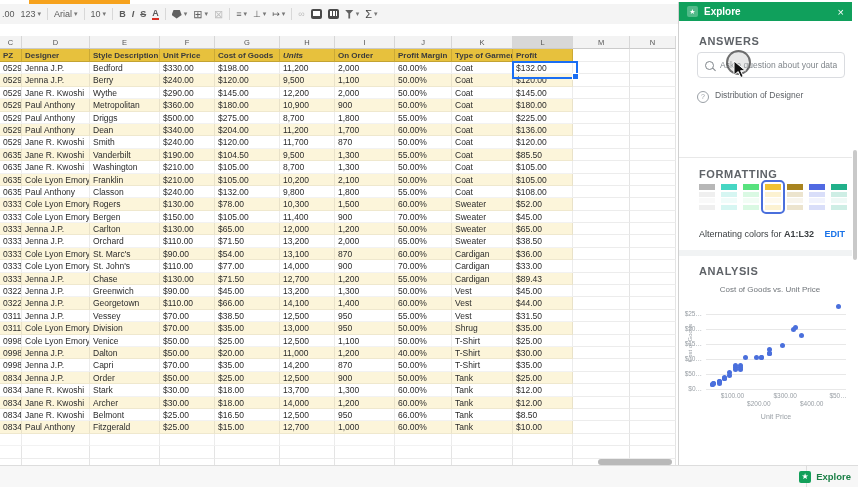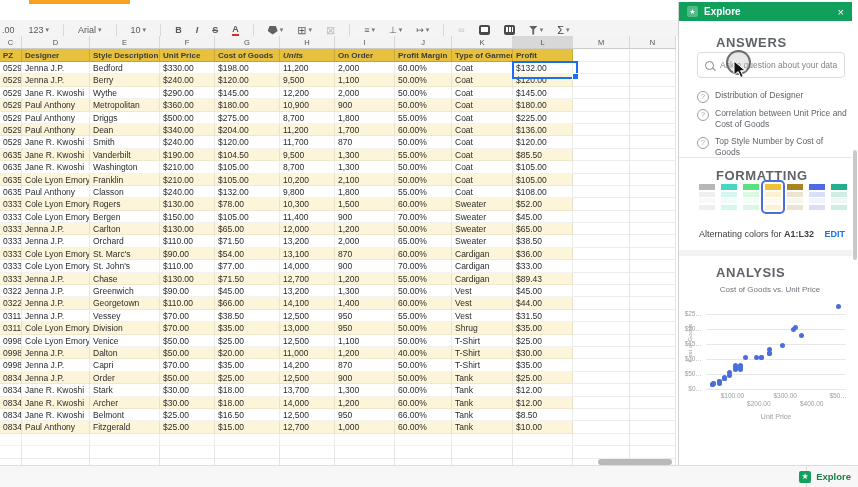--- a/index.html
+++ b/index.html
@@ -1,21 +1,21 @@
 <!DOCTYPE html>
 <html><head>
 <meta charset="utf-8">
 <style>
   html,body{margin:0;padding:0;background:#fff;}
   #app{position:relative;width:858px;height:487px;overflow:hidden;background:#fff;
        font-family:"Liberation Sans",sans-serif;color:#222;}
   
   .tab-strip{position:absolute;left:29px;top:0;width:101px;height:4px;background:#f6a21d;}
   .toolbar{position:absolute;left:0;top:4px;width:678px;height:20px;background:#f4f4f4;
-           display:flex;align-items:center;gap:14px;padding-left:2px;font-size:9px;color:#5a5a5a;margin-top:16px;}
+           display:flex;align-items:center;gap:6px;padding-left:2px;font-size:9px;color:#5a5a5a;}
   .tb{display:inline-flex;align-items:center;gap:2px;white-space:nowrap;cursor:default;}
   .tb .caret{font-size:7px;color:#777;}
   .tb-divider{width:1px;height:12px;background:#d8d8d8;}
   .tb-b{font-weight:bold;} .tb-i{font-style:italic;font-weight:bold;}
   .tb-s{text-decoration:line-through;font-weight:bold;}
   .tb-a{font-weight:bold;border-bottom:2px solid #d93025;line-height:9px;}
   .tb-fill{width:10px;height:9px;background:#616161;clip-path:polygon(20% 0,80% 0,100% 60%,50% 100%,0 60%);}
   .tb-borders{font-size:11px;color:#616161;line-height:10px;}
   .tb-faded{opacity:.35;}
   .tb-darkbox{width:11px;height:10px;background:#4a4a4a;border-radius:2px;position:relative;}
@@ -43,21 +43,21 @@
   .hscroll-thumb{position:absolute;left:598px;top:459px;width:74px;height:6px;background:#b9b9b9;border-radius:3px;z-index:4;}
   
   .panel{position:absolute;left:678px;top:2px;width:174px;height:463px;background:#fff;
          border-left:1px solid #d0d0d0;box-sizing:border-box;z-index:6;}
   .panel-header{position:absolute;left:0;top:0;width:100%;height:19px;background:#10a05c;color:#fff;
                 display:flex;align-items:center;padding:0 8px;box-sizing:border-box;gap:6px;}
   .panel-header .ph-icon{width:11px;height:11px;border-radius:2px;background:rgba(255,255,255,.28);
                 display:flex;align-items:center;justify-content:center;font-size:7px;color:#fff;}
   .panel-header .ph-title{font-size:10px;font-weight:bold;flex:1;}
   .panel-header .ph-close{font-size:11px;cursor:pointer;}
-  .p-label{position:absolute;left:37px;font-size:13px;font-weight:bold;color:#5f6368;letter-spacing:.6px;}
+  .p-label{position:absolute;left:20px;font-size:11px;font-weight:bold;color:#5f6368;letter-spacing:.6px;}
   .search-box{position:absolute;left:18px;top:50px;width:148px;height:26px;border:1px solid #dadce0;border-radius:4px;
               box-sizing:border-box;display:flex;align-items:center;gap:6px;padding:0 7px;}
   .mag{width:7px;height:7px;border:1.4px solid #80868b;border-radius:50%;position:relative;flex:none;}
   .mag::after{content:"";position:absolute;left:6px;top:7px;width:4px;height:1.4px;background:#80868b;transform:rotate(45deg);}
   .search-ph{font-size:8.5px;color:#80868b;white-space:nowrap;overflow:hidden;}
   .sugg{position:absolute;left:18px;width:152px;display:flex;gap:6px;font-size:8.5px;color:#5f6368;line-height:1.3;cursor:pointer;}
   .sugg .q{flex:none;width:10px;height:10px;border:1px solid #9aa0a6;border-radius:50%;color:#9aa0a6;
            font-size:7px;display:flex;align-items:center;justify-content:center;margin-top:1px;}
   .divider{position:absolute;left:0;width:100%;height:1px;background:#e8e8e8;}
   .band{position:absolute;left:0;width:100%;height:6px;background:#f1f3f4;}
@@ -664,28 +664,20 @@
     <div class="p-label" style="top:33px;">ANSWERS</div>
 
     <div class="search-box">
       <span class="mag"></span>
       <span class="search-ph">Ask a question about your data</span>
     </div>
 
     <div class="sugg" style="top:88px;">
       <span class="q">?</span>
       <span>Distribution of Designer</span>
-    </div>
-    <div class="sugg" style="top:106px;">
-      <span class="q">?</span>
-      <span>Correlation between Unit Price and Cost of Goods</span>
-    </div>
-    <div class="sugg" style="top:134px;">
-      <span class="q">?</span>
-      <span>Top Style Number by Cost of Goods</span>
     </div>
 
     <div class="divider" style="top:155px;"></div>
     <div class="p-label" style="top:166px;">FORMATTING</div>
     <div class="swatches" id="swatches">
         <div class="swatch">
           <div class="s-h" style="background: rgb(183, 183, 183);"></div>
           <div class="s-r" style="background: rgba(183, 183, 183, 0.22);"></div>
           <div class="s-r" style="background: rgba(183, 183, 183, 0.08);"></div>
           <div class="s-r" style="background: rgba(183, 183, 183, 0.22);"></div>

